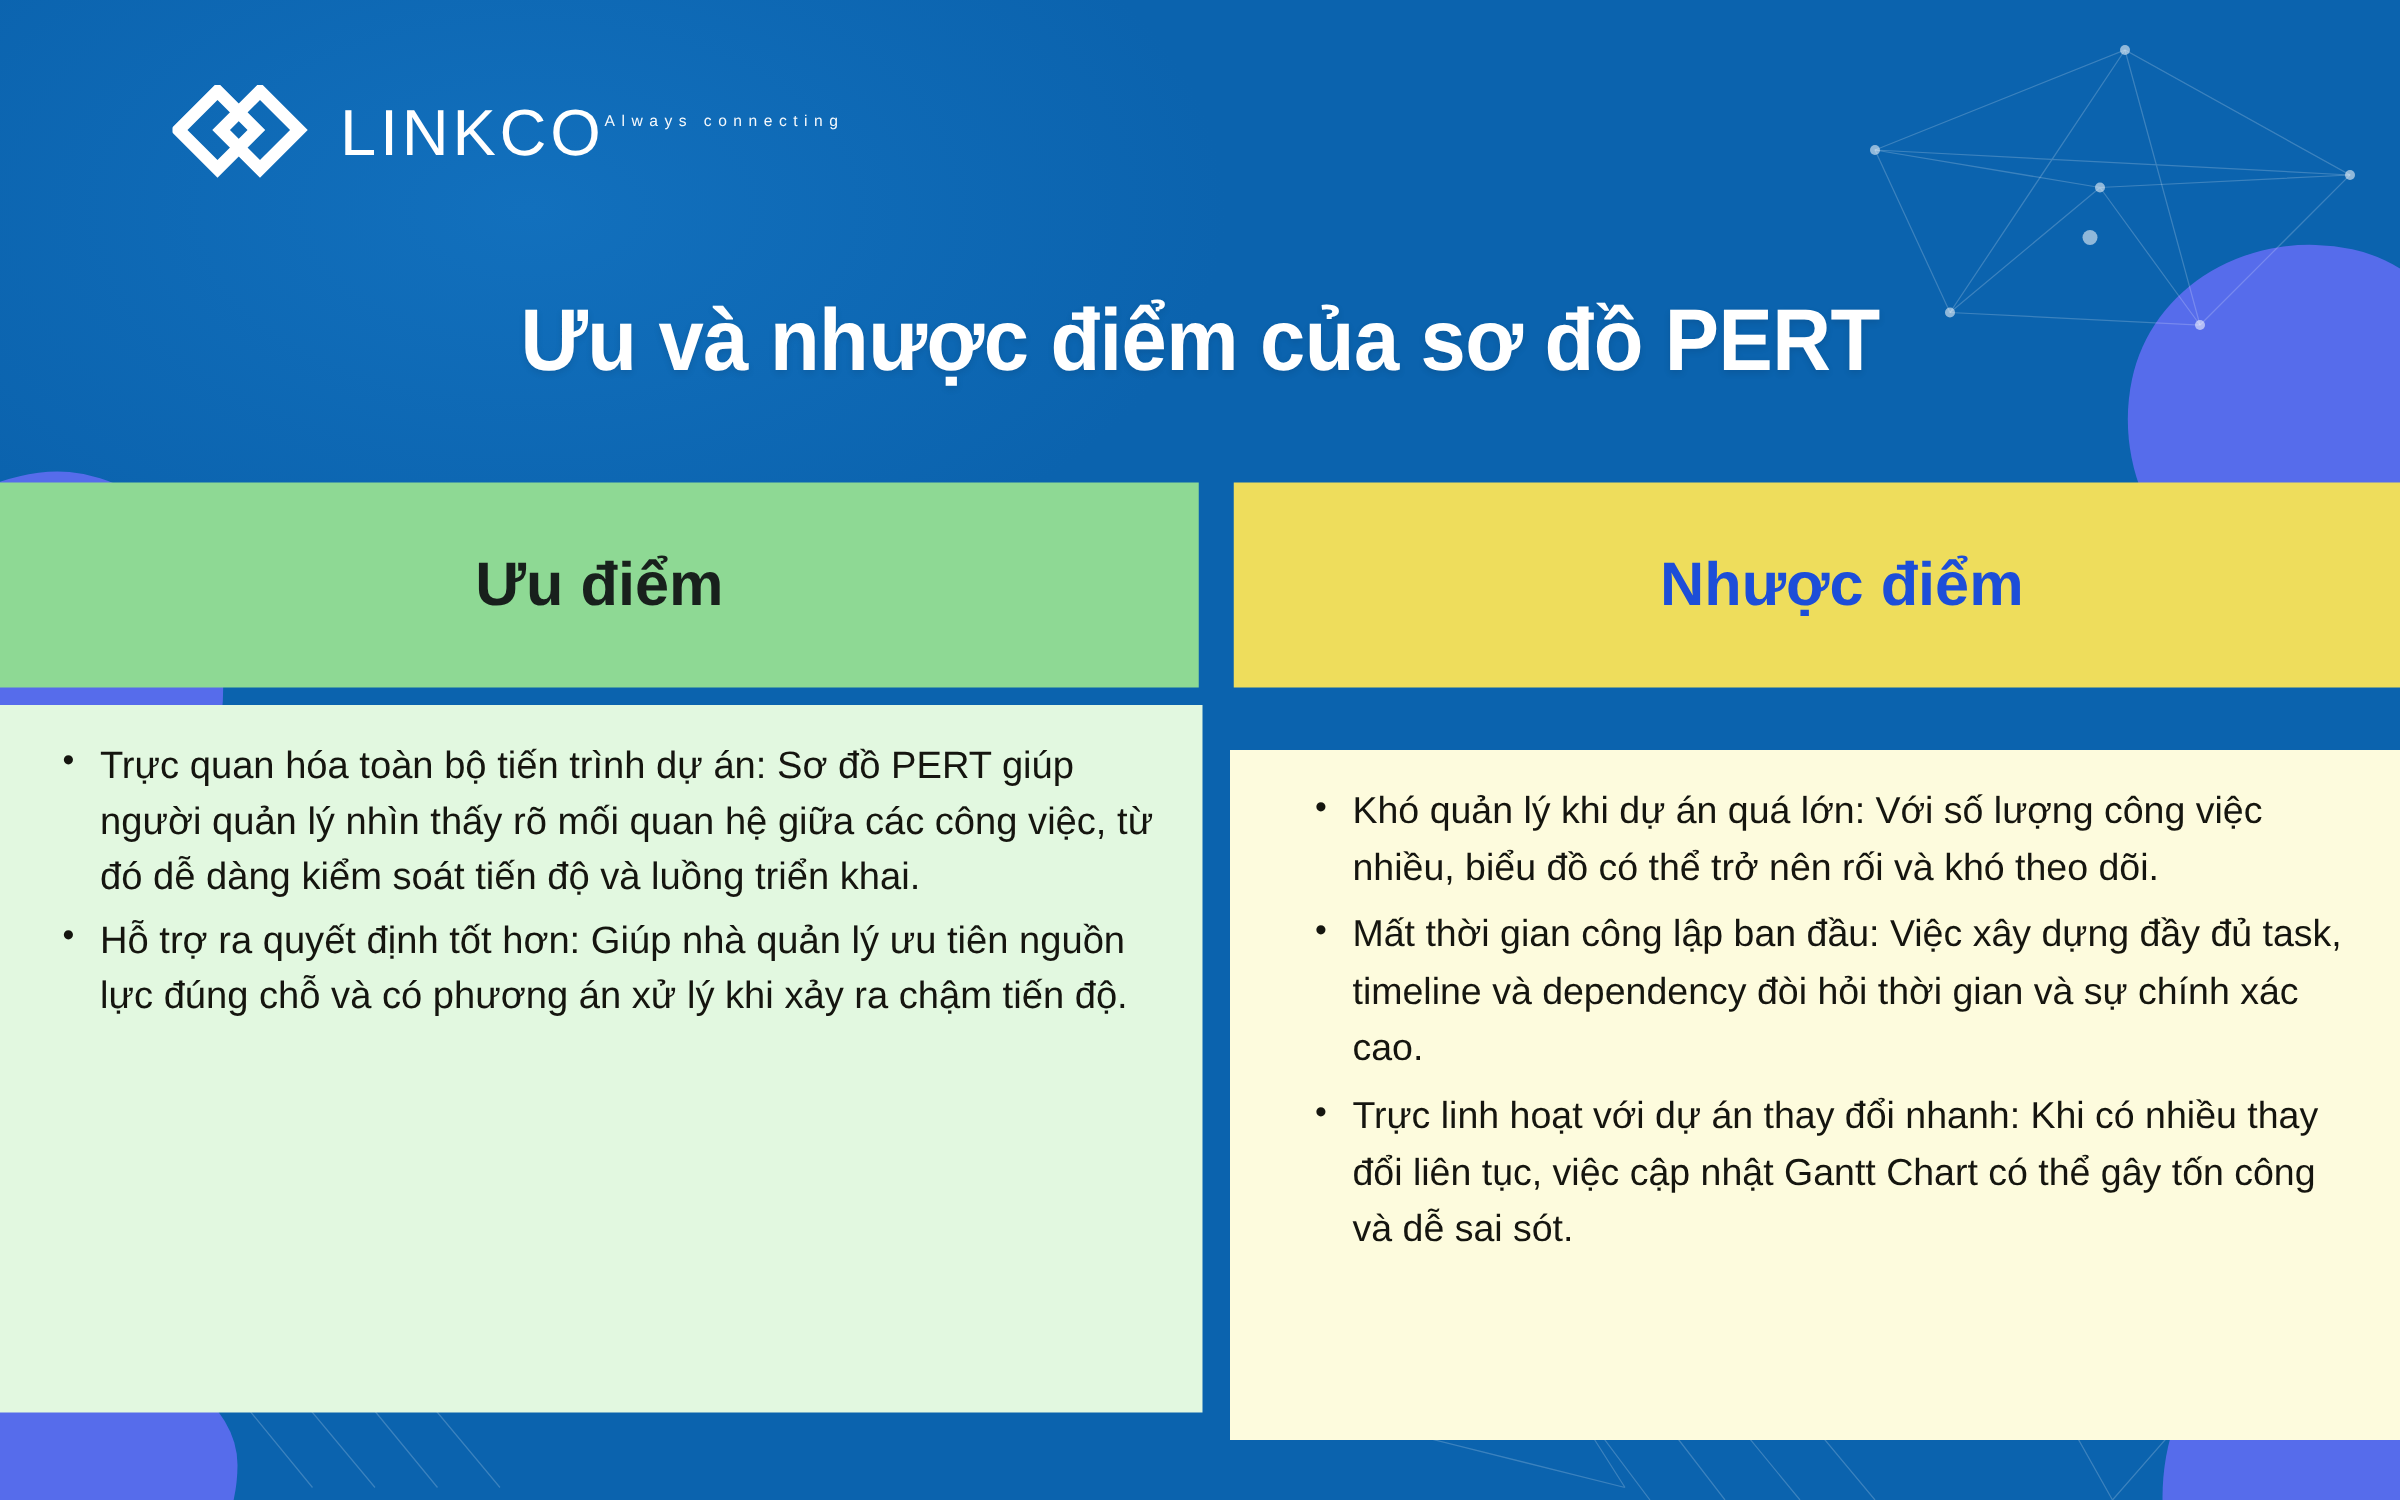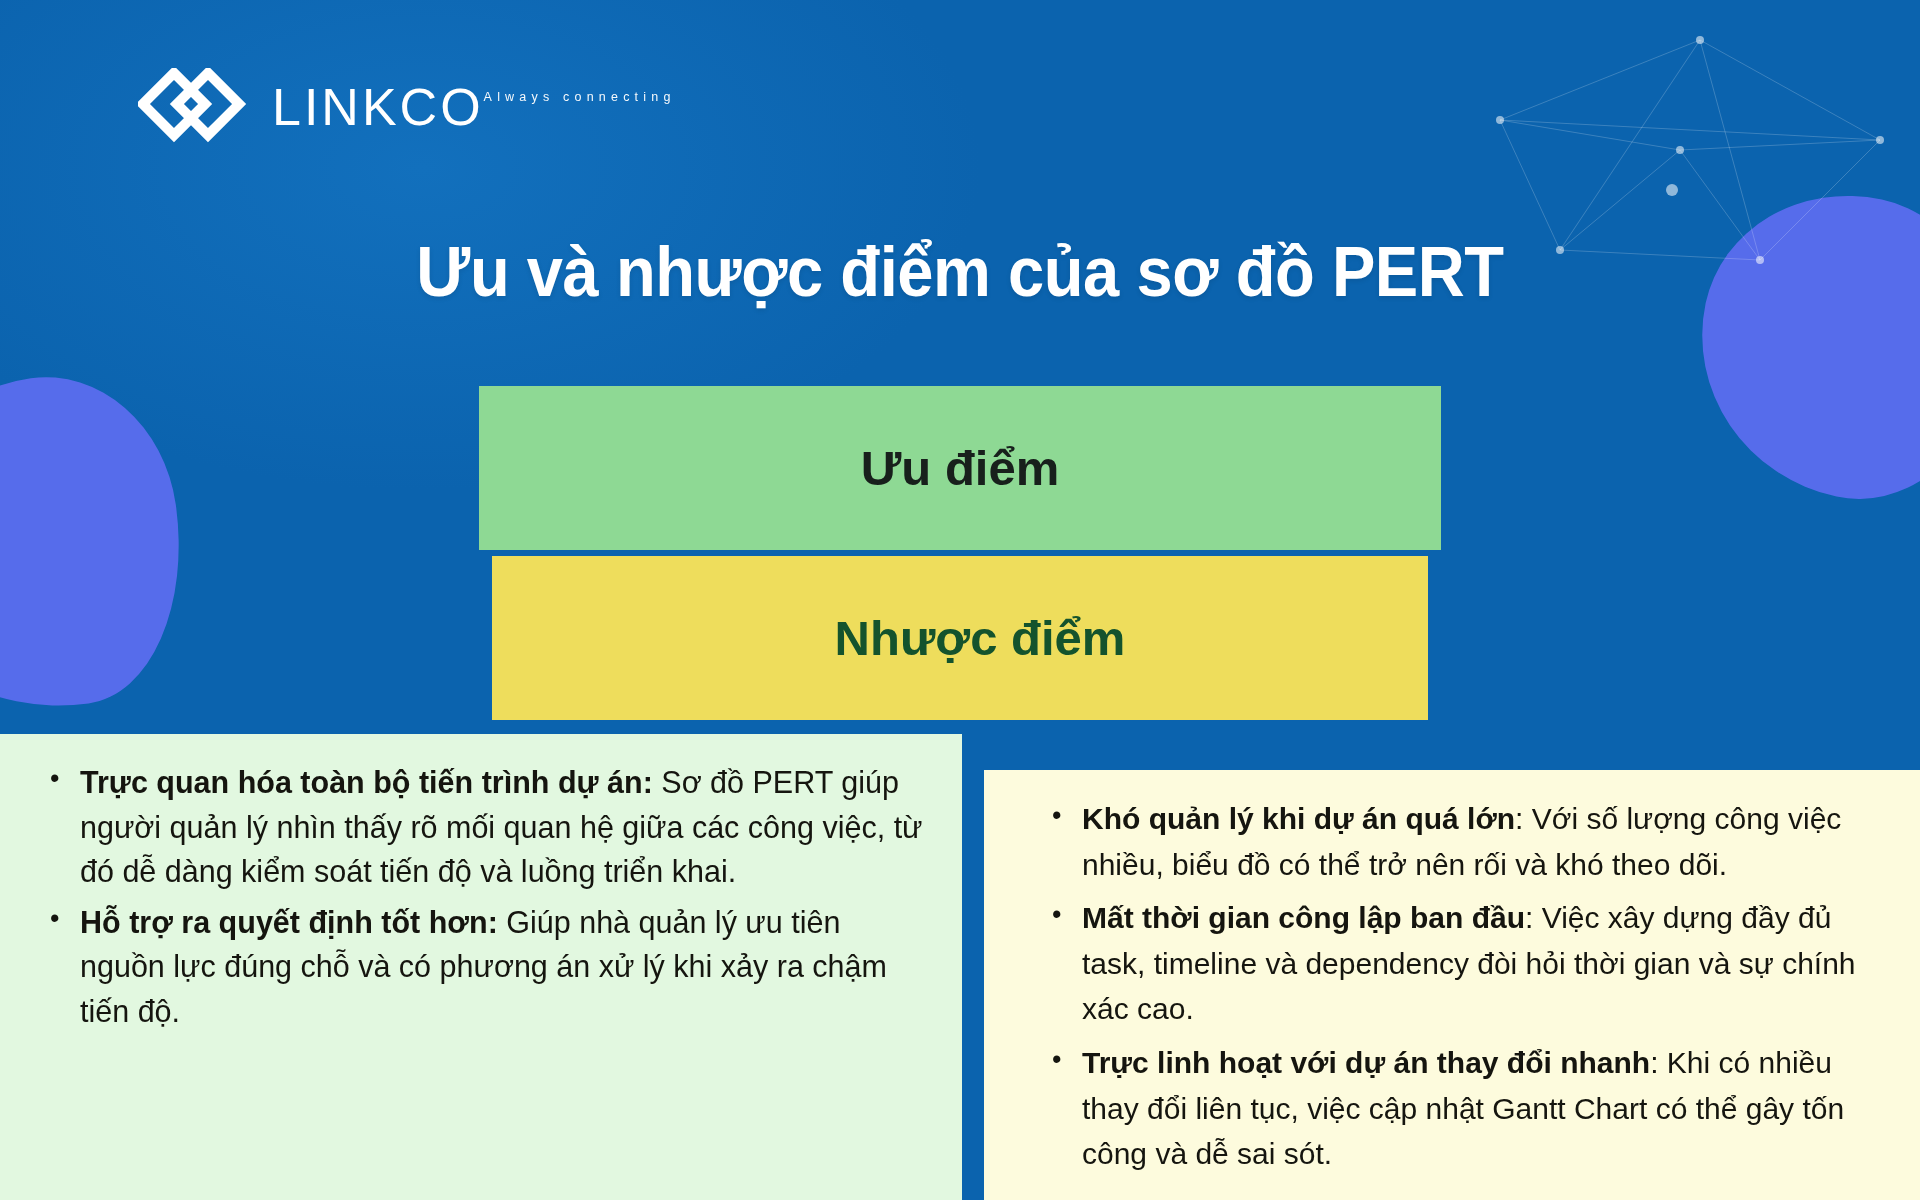--- a/index.html
+++ b/index.html
@@ -65,33 +65,33 @@
     transform:scaleX(.93);
     letter-spacing:-.5px;
     text-shadow:0 2px 6px rgba(0,0,0,.10);
     white-space:nowrap;
   }
 
   
   .grid{
     position:absolute;left:0;top:386px;width:1920px;
   }
-  .head-row{display:flex;gap:6px;align-items:center;flex-direction:column;}
+  .head-row{display:flex;gap:28px;align-items:flex-end;}
   .body-row{display:flex;gap:22px;align-items:flex-start;margin-top:14px;}
 
   .col-l{width:962px;}
   .col-r{width:936px;}
 
   .head{
     height:164px;display:flex;align-items:center;justify-content:center;
     font-size:49px;font-weight:700;color:#18201c;
     font-family:"Liberation Sans", sans-serif;
   }
   .head-green{background:#8ed994;}
-  .head-yellow{background:#eedd5c;color:#14532d;padding-left:40px;}
+  .head-yellow{background:#eedd5c;color:#1d4ed8;padding-left:40px;}
 
   .panel{
     padding:26px 34px 30px 34px;
     box-sizing:border-box;
   }
   .panel-green{background:#e2f8e0;min-height:566px;}
   .panel-yellow{background:#fdfbdd;min-height:552px;margin-top:36px;}
 
   ul.pts{margin:0;padding:0 0 0 46px;list-style:none;}
   ul.pts li{
@@ -100,21 +100,21 @@
     line-height:1.46;
     color:#15150f;
     margin-bottom:6px;
     font-family:"Liberation Sans Narrow","Liberation Sans", sans-serif;
   }
   ul.pts li::before{
     content:"\2022";
     position:absolute;left:-30px;top:-1px;
     font-size:27px;color:#15150f;
   }
-  ul.pts li b{font-weight:700;}
+  ul.pts li b{font-weight:400;}
   .panel-yellow ul.pts li{font-size:30px;line-height:1.52;margin-bottom:8px;}
   .panel-yellow ul.pts{padding-left:52px;}
 
   
   .panel-yellow-inner{padding-left:12px;}
 </style>
 </head>
 <body>
 
 <div id="stage">

